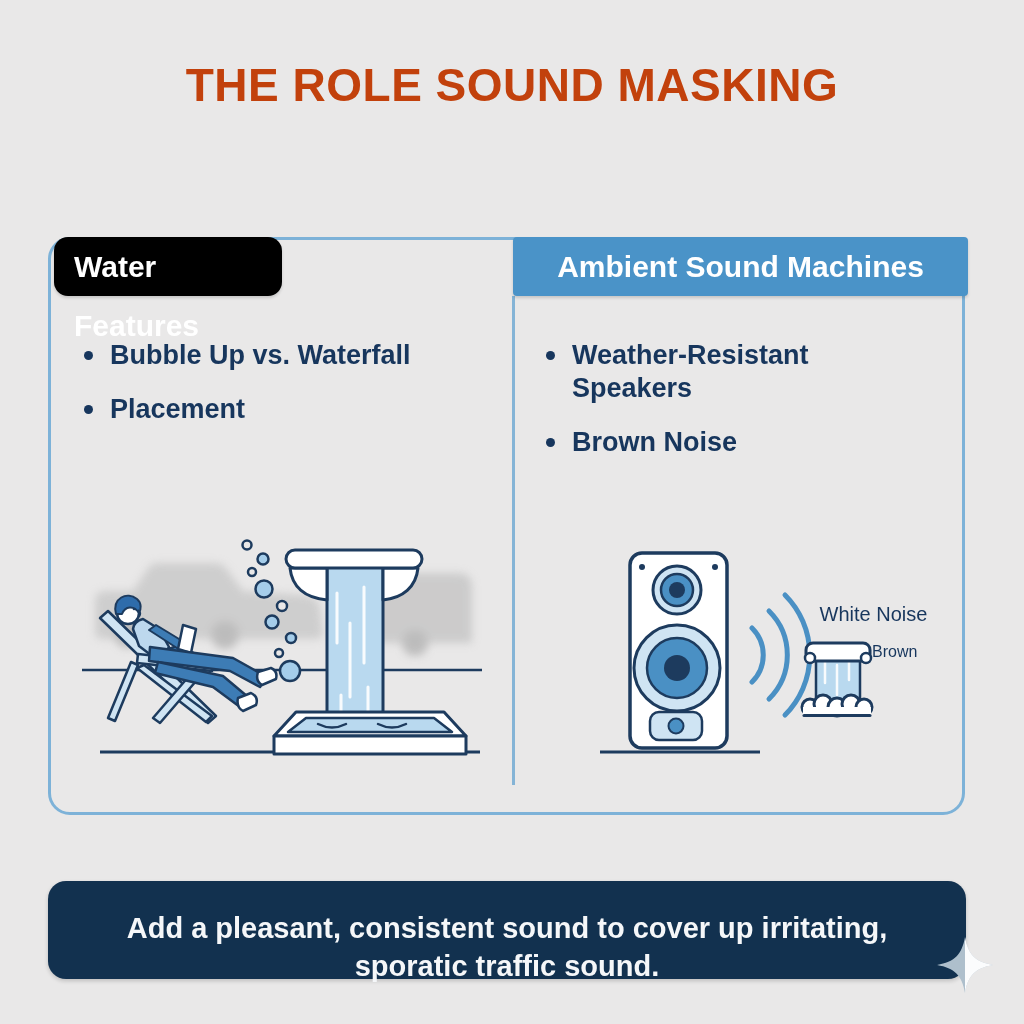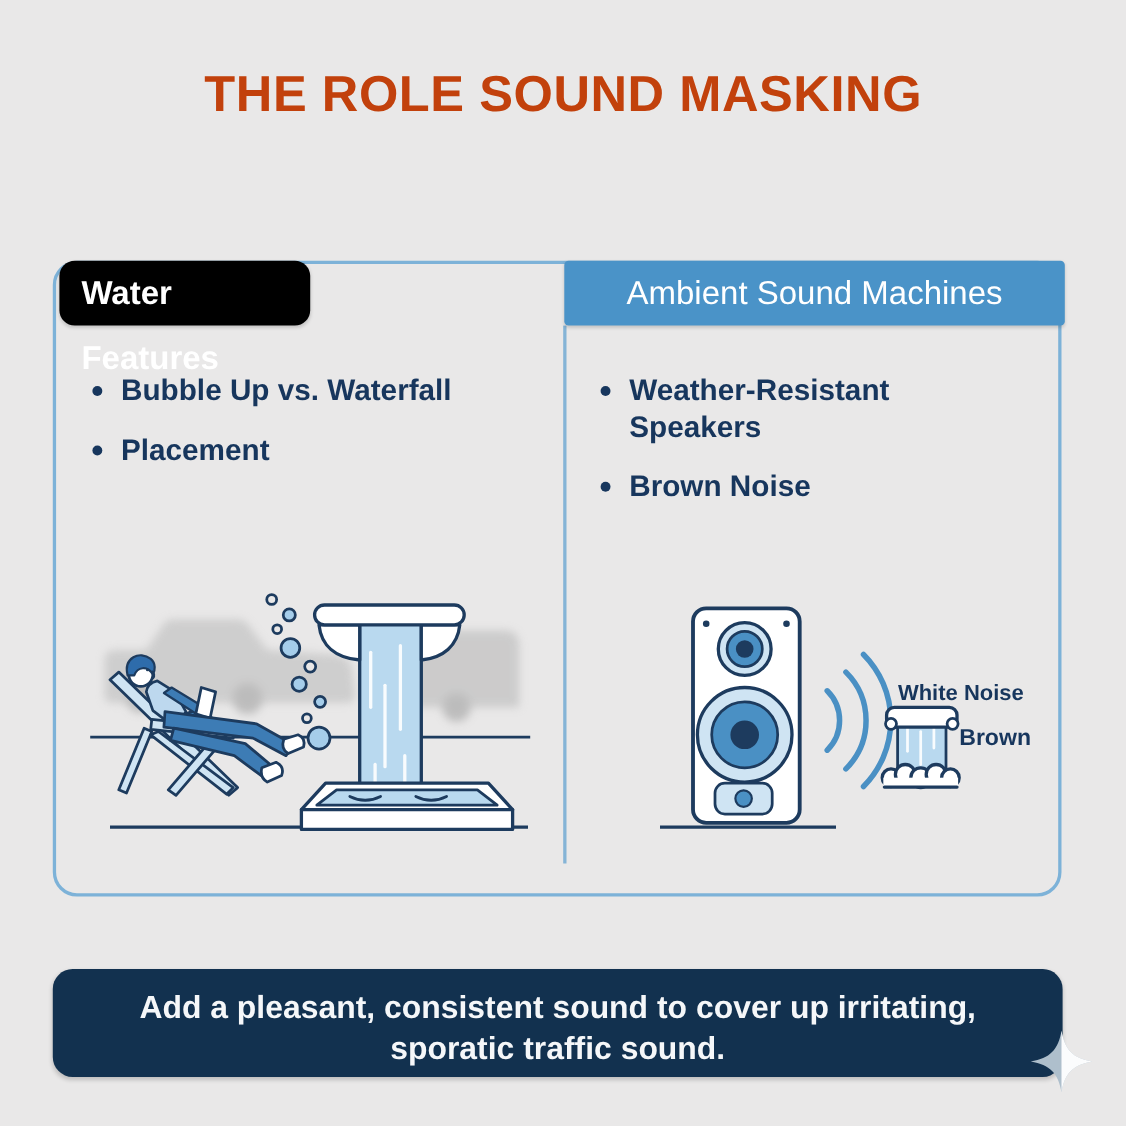--- a/index.html
+++ b/index.html
@@ -22,39 +22,39 @@
   }
   .tab-left {
     position:absolute; left:54px; top:237px; width:228px; height:59px;
     background:#000000; border-radius:14px; color:#ffffff;
     font-size:30px; font-weight:bold; line-height:59px; padding-left:20px;
     box-sizing:border-box; box-shadow:0 2px 3px rgba(0,0,0,.15);
   }
   .header-right {
     position:absolute; left:513px; top:237px; width:455px; height:59px;
     background:#4a93c8; border-radius:4px; color:#ffffff;
-    font-size:30px; font-weight:normal; line-height:59px; text-align:center;
+    font-size:30px; font-weight:bold; line-height:59px; text-align:center;
     box-shadow:0 2px 3px rgba(0,0,0,.15);
   }
   .divider { position:absolute; left:512px; top:296px; width:3px; height:489px; background:#85b4d6; }
   .bullets { position:absolute; display:flex; flex-direction:column; gap:21px; }
   .bullets.bl-left  { left:84px;  top:339px; width:400px; }
   .bullets.bl-right { left:546px; top:339px; width:310px; }
   .bullet { display:flex; }
   .bullet .dot { width:9px; height:9px; border-radius:50%; background:#17365d; margin:12px 17px 0 0; flex-shrink:0; }
   .bullet .label { font-size:27px; font-weight:bold; color:#17365d; line-height:33px; }
   .illus-left  { position:absolute; left:55px;  top:515px; width:450px; height:250px; }
   .illus-right { position:absolute; left:520px; top:515px; width:440px; height:250px; }
-  .sound-label { position:absolute; font-weight:bold; color:#17365d; z-index:3;margin-top:16px; }
+  .sound-label { position:absolute; font-weight:normal; color:#17365d; z-index:3; }
   .wn-label { left:806px; top:603px; width:135px; text-align:center; font-size:20px; }
-  .br-label { left:872px; top:643px; width:90px; font-size:21px; }
+  .br-label { left:872px; top:643px; width:90px; font-size:16px; }
   .banner {
     position:absolute; left:48px; top:881px; width:918px; height:98px;
     background:#12314f; border-radius:18px; color:#f5f7f9; text-align:center;
-    font-size:29px; font-weight:bold; line-height:38px; padding-top:16px;
+    font-size:29px; font-weight:bold; line-height:38px; padding-top:28px;
     box-sizing:border-box; box-shadow:0 2px 4px rgba(0,0,0,.18);
   }
   .sparkle { position:absolute; left:936px; top:936px; width:58px; height:58px; z-index:4; }
 </style>
 </head>
 <body>
 
 <div class="stage">
 
   <div class="title">THE ROLE SOUND MASKING</div>

